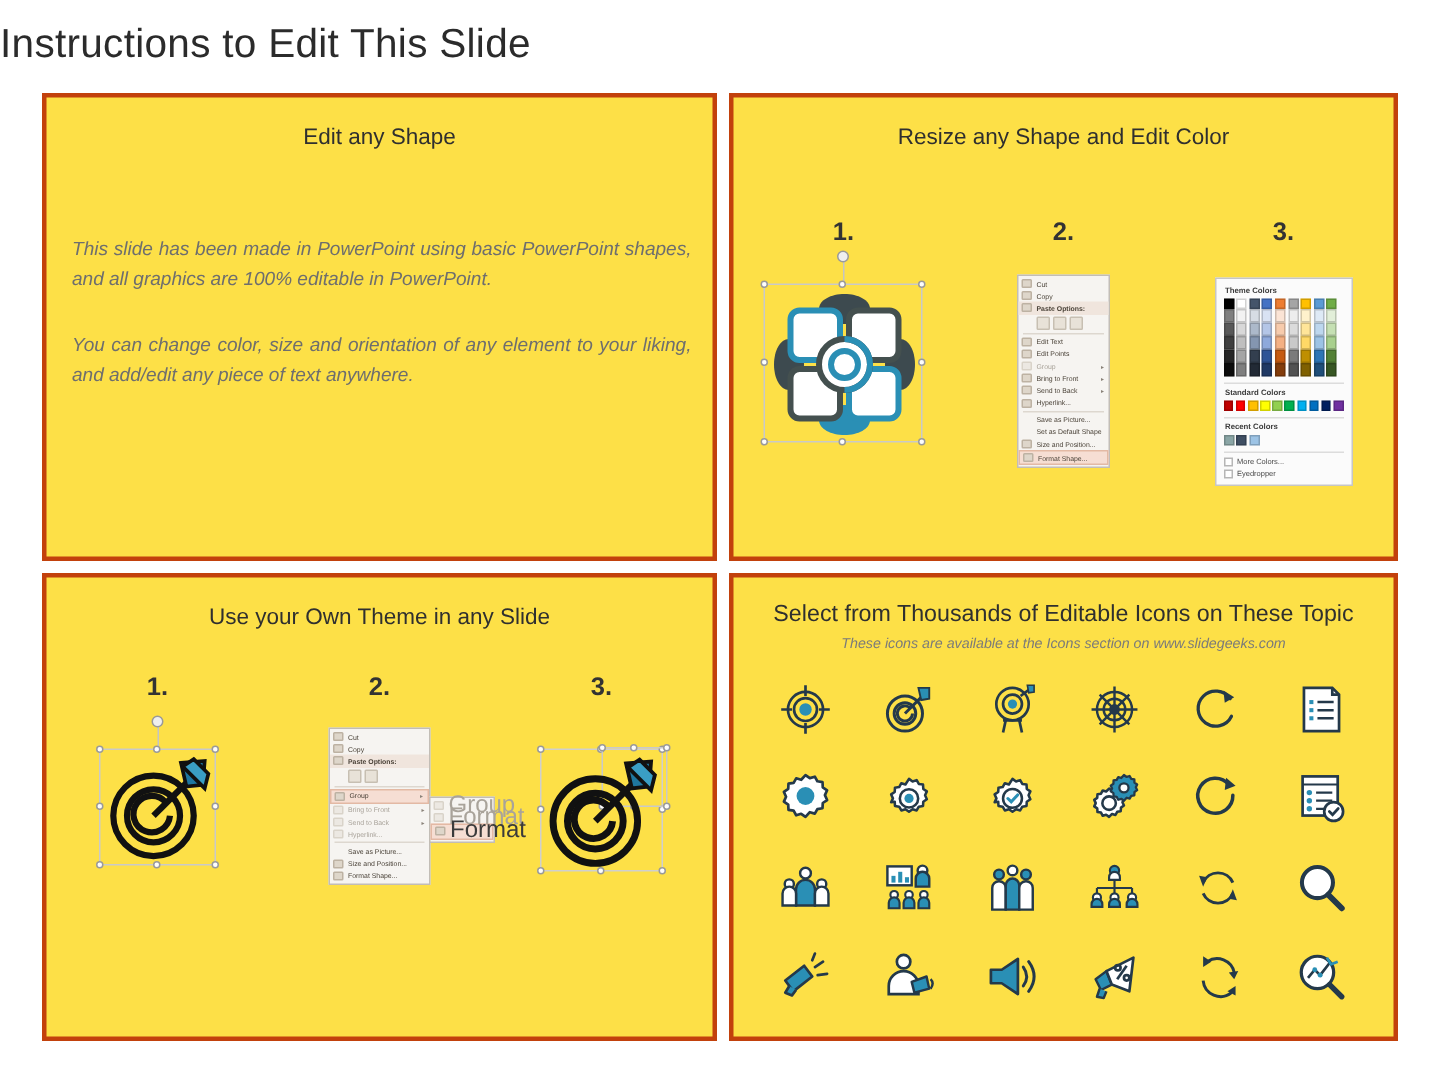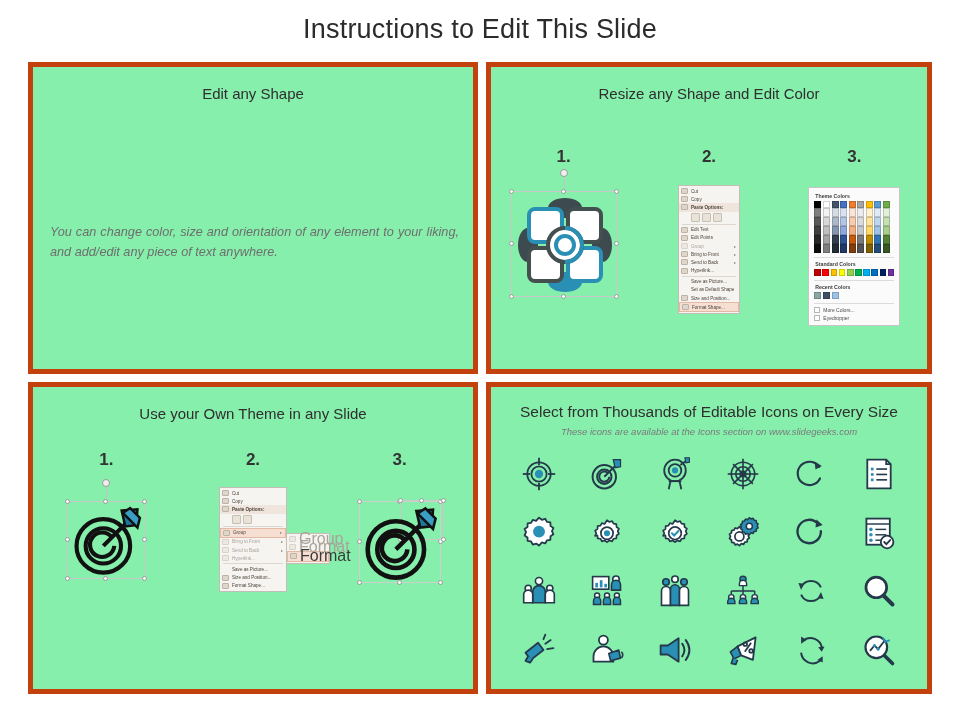--- a/index.html
+++ b/index.html
@@ -4,26 +4,26 @@
 <style>
   html,body{margin:0;padding:0;}
   body{
     width:960px;height:720px;background:#ffffff;
     font-family:"Liberation Sans", sans-serif;
     color:#3b3b3b;overflow:hidden;
   }
   .slide{position:relative;width:960px;height:720px;background:#fff;}
 
   .slide-title{
-    position:absolute;top:14px;left:0;width:960px;text-align:center;
+    position:absolute;top:14px;left:0;width:960px;text-align:left;
     font-size:27px;color:#2b2b2b;letter-spacing:.2px;
   }
 
   .panel{
-    position:absolute;border:5px solid #c2410c;background:#86efac;box-sizing:border-box;
+    position:absolute;border:3px solid #c2410c;background:#fde047;box-sizing:border-box;
   }
   #panel-tl{left:28px;top:62px;width:450px;height:312px;}
   #panel-tr{left:486px;top:62px;width:446px;height:312px;}
   #panel-bl{left:28px;top:382px;width:450px;height:312px;}
   #panel-br{left:486px;top:382px;width:446px;height:312px;}
 
   .panel-title{
     text-align:center;font-size:15px;color:#2f2f2f;margin-top:18px;
   }
   #panel-br .panel-title{font-size:15.5px;margin-top:16px;}
@@ -118,20 +118,21 @@
 </style>
 </head>
 <body>
 
 <div class="slide">
 
   <div class="slide-title">Instructions to Edit This Slide</div>
 
   <div class="panel" id="panel-tl">
     <div class="panel-title">Edit any Shape</div>
+    <div class="body-text" id="para-1">This slide has been made in PowerPoint using basic PowerPoint shapes, and all graphics are 100% editable in PowerPoint.</div>
     <div class="body-text" id="para-2">You can change color, size and orientation of any element to your liking, and add/edit any piece of text anywhere.</div>
   </div>
 
   <div class="panel" id="panel-tr">
     <div class="panel-title">Resize any Shape and Edit Color</div>
 
     <div class="num-row" id="tr-nums">
       <div class="num">1.</div>
       <div class="num">2.</div>
       <div class="num">3.</div>
@@ -479,21 +480,21 @@
             <path d="M44 7 L57 6 L56 19 L47 20 Z" fill="#1f77a0" stroke="#111" stroke-width="2"></path>
             <path d="M51 5 L59 13 L57 21 L45 9 Z" fill="#3a9ec4" stroke="#111" stroke-width="2"></path>
           </svg>
         </div>
       </div>
 
     </div>
   </div>
 
   <div class="panel" id="panel-br">
-    <div class="panel-title">Select from Thousands of Editable Icons on Every Size</div>
+    <div class="panel-title">Select from Thousands of Editable Icons on These Topic</div>
     <div class="panel-sub">These icons are available  at the Icons section on  www.slidegeeks.com</div>
 
     <div class="icon-grid">
 
       <div class="icon-cell">
         <svg width="36" height="36" viewBox="0 0 40 40">
             <g fill="none" stroke="#24394a" stroke-width="2">
               <circle cx="20" cy="20" r="13"></circle>
               <circle cx="20" cy="20" r="8.5"></circle>
               <line x1="20" y1="2" x2="20" y2="10"></line>

